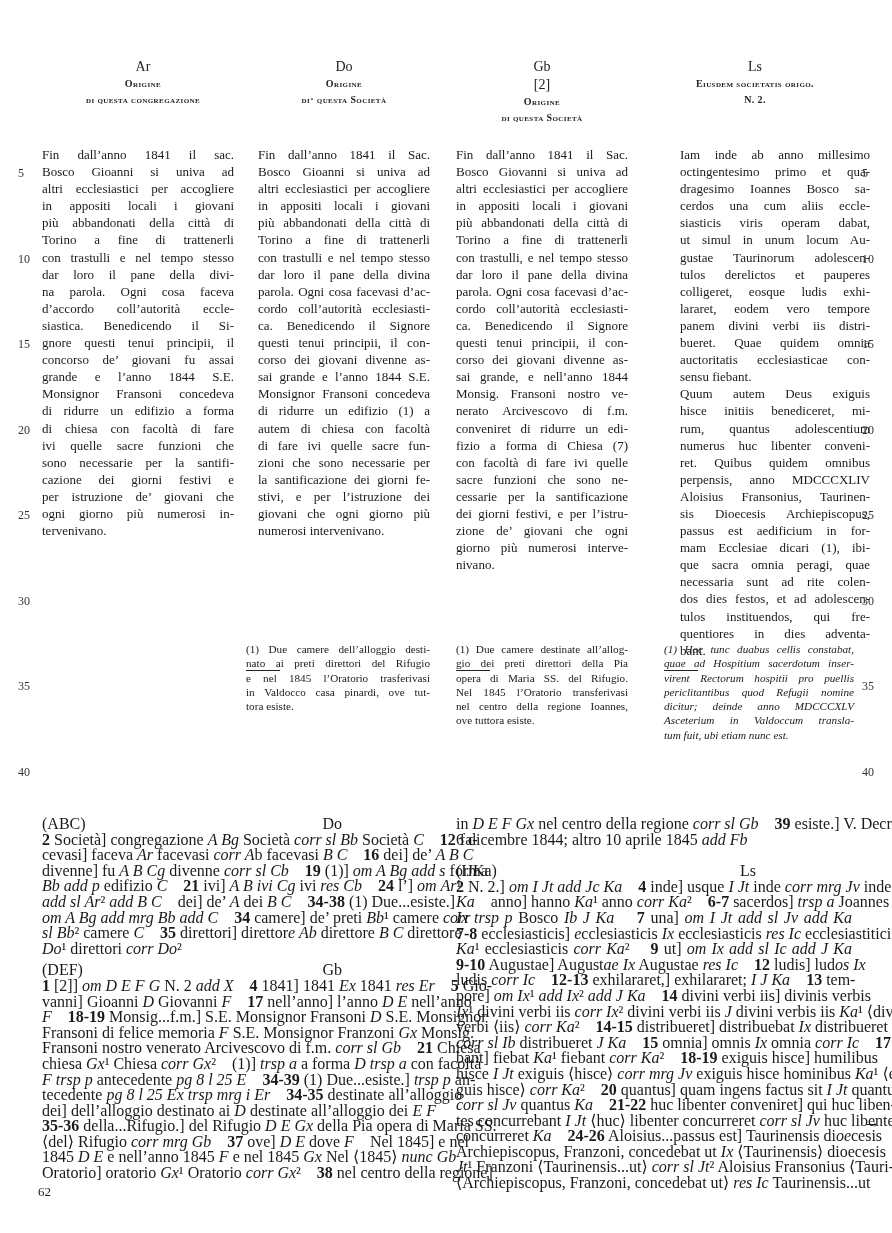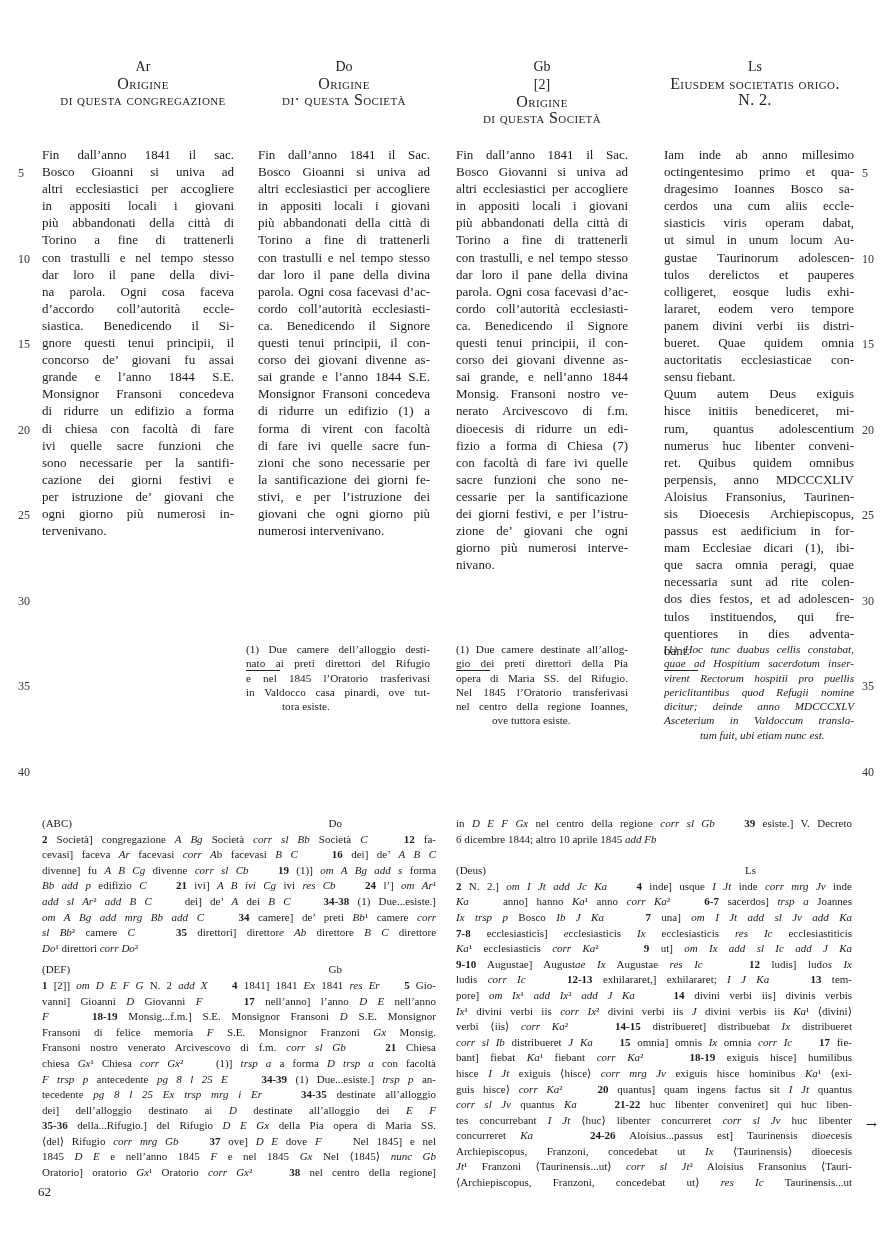--- a/index.html
+++ b/index.html
@@ -2,48 +2,48 @@
 <html><head>
 <meta charset="utf-8">
 <style>
   html, body { margin: 0; padding: 0; background: #ffffff; }
   body { width: 892px; height: 1233px; position: relative; overflow: hidden;
          font-family: "DejaVu Serif", "Liberation Serif", serif; color: #1a1a1a; }
   .page { position: absolute; left: 0; top: 0; width: 892px; height: 1233px; }
 
   .col-head { position: absolute; top: 58px; text-align: center; font-family: "Liberation Serif", serif; color: #222; }
   .col-head .siglum { font-size: 14px; line-height: 18px; }
-  .col-head .sc { font-variant: small-caps; font-size: 16px; line-height: 16px; letter-spacing: 0.4px; }
+  .col-head .sc { font-variant: small-caps; font-size: 10px; line-height: 16px; letter-spacing: 0.4px; font-weight: bold; }
   #h-ar { left: 40px; width: 206px; }
   #h-do { left: 258px; width: 172px; }
   #h-gb { left: 456px; width: 172px; }
   #h-ls { left: 650px; width: 210px; }
 
   .col { position: absolute; top: 146px; font-family: "Liberation Serif", serif; font-size: 13px; line-height: 17.1px;
          text-align: justify; hyphens: manual; }
   .col .ln { display: block; text-align-last: justify; white-space: nowrap; overflow: visible; }
   .col .ln.last { text-align-last: left; }
   #c-ar { left: 42px; width: 192px; }
   #c-do { left: 258px; width: 172px; }
   #c-gb { left: 456px; width: 172px; }
-  #c-ls { left: 664px; width: 190px; }
+  #c-ls { left: 680px; width: 190px; }
 
   .lnum { position: absolute; font-family: "Liberation Serif", serif; font-size: 12px; color: #333; }
   .lnum.left { left: 18px; }
   .lnum.right { left: 862px; }
 
   .fn-rule { position: absolute; top: 670px; height: 1px; width: 34px; background: #222; }
   .fn { position: absolute; top: 642px; font-family: "Liberation Serif", serif; font-size: 11.2px; line-height: 14.3px; text-align: justify; }
   .fn .ln { display: block; text-align-last: justify; white-space: nowrap; }
-  .fn .ln.last { text-align-last: left; margin-left: 36px; }
+  .fn .ln.last { text-align-last: left; }
   #fn-do { left: 246px; width: 184px; }
   #fn-gb { left: 456px; width: 172px; }
   #fn-ls { left: 664px; width: 190px; font-style: italic; }
 
-  .app { position: absolute; font-family: "Liberation Serif", serif; font-size: 11px; line-height: 15.6px; }
+  .app { position: absolute; font-family: "Liberation Serif", serif; font-size: 16px; line-height: 15.6px; }
   .app .ln { display: block; text-align-last: justify; white-space: nowrap; text-align: justify; }
   .app .ln.last { text-align-last: left; }
   .app .grp { display: flex; justify-content: space-between; width: 300px; }
   #app-left { left: 42px; top: 816px; width: 394px; }
   #app-right { left: 456px; top: 816px; width: 396px; }
   .arrow { position: absolute; left: 866px; top: 1117px; font-size: 13px; }
 
   .page-number { position: absolute; left: 38px; top: 1184px; font-family: "Liberation Serif", serif; font-size: 13px; text-align: right; }
   i { font-style: italic; }
   b { font-weight: bold; }
@@ -110,21 +110,21 @@
       <span class="ln">con trastulli e nel tempo stesso</span>
       <span class="ln">dar loro il pane della divina</span>
       <span class="ln">parola. Ogni cosa facevasi d’ac-</span>
       <span class="ln">cordo coll’autorità ecclesiasti-</span>
       <span class="ln">ca. Benedicendo il Signore</span>
       <span class="ln">questi tenui principii, il con-</span>
       <span class="ln">corso dei giovani divenne as-</span>
       <span class="ln">sai grande e l’anno 1844 S.E.</span>
       <span class="ln">Monsignor Fransoni concedeva</span>
       <span class="ln">di ridurre un edifizio (1) a</span>
-      <span class="ln">forma di virent con facoltà</span>
+      <span class="ln">autem di chiesa con facoltà</span>
       <span class="ln">di fare ivi quelle sacre fun-</span>
       <span class="ln">zioni che sono necessarie per</span>
       <span class="ln">la santificazione dei giorni fe-</span>
       <span class="ln">stivi, e per l’istruzione dei</span>
       <span class="ln">giovani che ogni giorno più</span>
       <span class="ln last">numerosi intervenivano.</span>
     </div>
   <div class="col" id="c-gb">
       <span class="ln">Fin dall’anno 1841 il Sac.</span>
       <span class="ln">Bosco Giovanni si univa ad</span>
@@ -135,21 +135,21 @@
       <span class="ln">con trastulli, e nel tempo stesso</span>
       <span class="ln">dar loro il pane della divina</span>
       <span class="ln">parola. Ogni cosa facevasi d’ac-</span>
       <span class="ln">cordo coll’autorità ecclesiasti-</span>
       <span class="ln">ca. Benedicendo il Signore</span>
       <span class="ln">questi tenui principii, il con-</span>
       <span class="ln">corso dei giovani divenne as-</span>
       <span class="ln">sai grande, e nell’anno 1844</span>
       <span class="ln">Monsig. Fransoni nostro ve-</span>
       <span class="ln">nerato Arcivescovo di f.m.</span>
-      <span class="ln">dioecesis di ridurre un edi-</span>
+      <span class="ln">conveniret di ridurre un edi-</span>
       <span class="ln">fizio a forma di Chiesa (7)</span>
       <span class="ln">con facoltà di fare ivi quelle</span>
       <span class="ln">sacre funzioni che sono ne-</span>
       <span class="ln">cessarie per la santificazione</span>
       <span class="ln">dei giorni festivi, e per l’istru-</span>
       <span class="ln">zione de’ giovani che ogni</span>
       <span class="ln">giorno più numerosi interve-</span>
       <span class="ln last">nivano.</span>
     </div>
   <div class="col" id="c-ls">
@@ -269,21 +269,21 @@
         <span class="ln">Oratorio] oratorio <i>Gx</i>¹ Oratorio <i>corr Gx</i>² &nbsp;&nbsp; <b>38</b> nel centro della regione]</span>
       </div>
   </div>
 
   <div class="app" id="app-right">
     <div id="app-gb-cont">
         <span class="ln">in <i>D E F Gx</i> nel centro della regione <i>corr sl Gb</i> &nbsp;&nbsp; <b>39</b> esiste.] V. Decreto</span>
         <span class="ln last">6 dicembre 1844; altro 10 aprile 1845 <i>add Fb</i></span>
       </div>
     <div class="grp" style="margin-top:16px">
-      <span>(Deus)</span>
+      <span>(IJKa)</span>
       <span>Ls</span>
     </div>
     <div id="app-ls-lines">
         <span class="ln"><b>2</b> N. 2.] <i>om I Jt add Jc Ka</i> &nbsp;&nbsp; <b>4</b> inde] usque <i>I Jt</i> inde <i>corr mrg Jv</i> inde</span>
         <span class="ln"><i>Ka</i> &nbsp;&nbsp; anno] hanno <i>Ka</i>¹ anno <i>corr Ka</i>² &nbsp;&nbsp; <b>6-7</b> sacerdos] <i>trsp a</i> Joannes</span>
         <span class="ln"><i>Ix trsp p</i> Bosco <i>Ib J Ka</i> &nbsp;&nbsp; <b>7</b> una] <i>om I Jt add sl Jv add Ka</i></span>
         <span class="ln"><b>7-8</b> ecclesiasticis] <i>e</i>cclesiasticis <i>Ix</i> ecclesiasticis <i>res Ic</i> ecclesiastiticis</span>
         <span class="ln"><i>Ka</i>¹ ecclesiasticis <i>corr Ka</i>² &nbsp;&nbsp; <b>9</b> ut] <i>om Ix add sl Ic add J Ka</i></span>
         <span class="ln"><b>9-10</b> Augustae] August<i>ae Ix</i> Augustae <i>res Ic</i> &nbsp;&nbsp; <b>12</b> ludis] lud<i>os Ix</i></span>
         <span class="ln">ludis <i>corr Ic</i> &nbsp;&nbsp; <b>12-13</b> exhilararet,] exhilararet; <i>I J Ka</i> &nbsp;&nbsp; <b>13</b> tem-</span>

